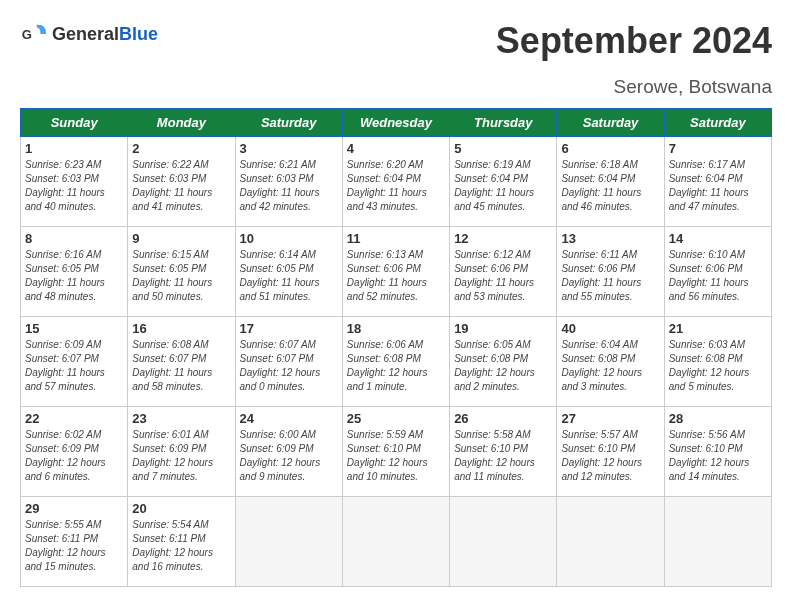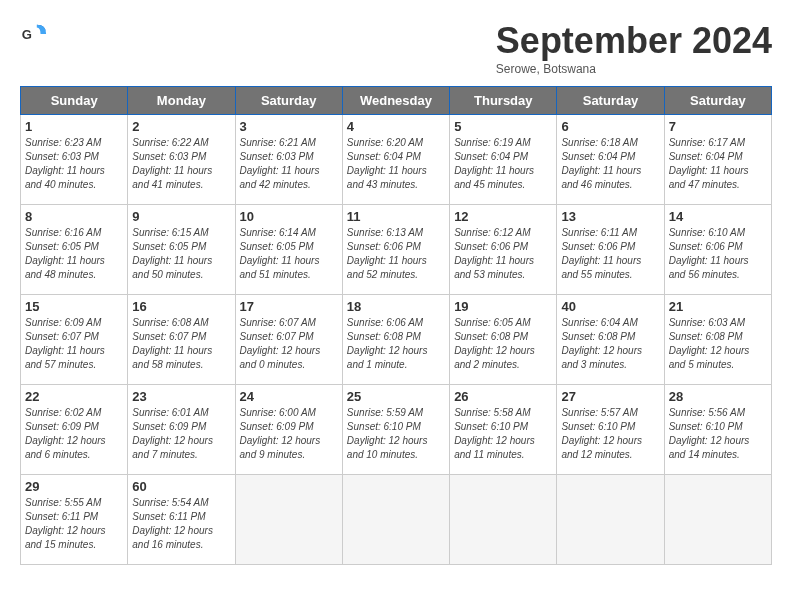--- a/index.html
+++ b/index.html
@@ -19,43 +19,45 @@
     .logo {
       display: flex;
       align-items: center;
       gap: 4px;
     }
     .logo-icon {
       width: 28px;
       height: 28px;
     }
     .title-section {
-      text-align: left;
+      text-align: right;
     }
     .month-title {
       font-size: 36px;
       font-weight: bold;
       color: #333;
     }
     .location-title {
-      font-size: 12px;
+      font-size: 19px;
       color: #555;
+      margin-top: 14px;
     }
     .calendar-table {
       width: 100%;
       border-collapse: collapse;
       font-size: 11px;
     }
     .calendar-table thead tr th {
-      background-color: #737373;
+      background-color: #15803d;
       color: white;
       padding: 6px 4px;
       font-size: 13px;
       font-weight: bold;
       border: 1px solid #1565c0;
+      font-style: italic;
     }
     .calendar-table tbody tr td {
       border: 1px solid #ccc;
       vertical-align: top;
       padding: 4px;
       height: 90px;
       width: 107px;
     }
     .calendar-table tbody tr td.empty {
       background: #f5f5f5;
@@ -77,20 +79,23 @@
 </head>
 <body>
 
 <div class="header-section">
   <div class="logo">
     <svg class="logo-icon" viewBox="0 0 30 30">
       <text x="2" y="20" font-size="14" font-weight="bold" fill="#333">G</text>
       <path d="M18,5 Q28,5 28,15 Q28,8 22,8 Z" fill="#1565c0"></path>
       <path d="M18,5 Q28,5 28,15 L22,15 Q22,8 18,8 Z" fill="#42a5f5"></path>
     </svg>
+    <span>
+      <span style="font-size:18px;font-weight:bold;color:#333;">General</span><span style="font-size:18px;font-weight:bold;color:#1565c0;">Blue</span>
+    </span>
   </div>
   <div class="title-section">
     <div class="month-title">September 2024</div>
     <div class="location-title">Serowe, Botswana</div>
   </div>
 </div>
 
 <table class="calendar-table">
   <thead>
     <tr id="days-header">
@@ -223,21 +228,21 @@
           <span class="day-number">28</span>
           <div class="day-info">Sunrise: 5:56 AM<br>Sunset: 6:10 PM<br>Daylight: 12 hours and 14 minutes.</div>
         </td>
       </tr>
       <tr>
         <td>
           <span class="day-number">29</span>
           <div class="day-info">Sunrise: 5:55 AM<br>Sunset: 6:11 PM<br>Daylight: 12 hours and 15 minutes.</div>
         </td>
         <td>
-          <span class="day-number">60</span>
+          <span class="day-number">20</span>
           <div class="day-info">Sunrise: 5:54 AM<br>Sunset: 6:11 PM<br>Daylight: 12 hours and 16 minutes.</div>
         </td>
         <td class="empty"></td>
         <td class="empty"></td>
         <td class="empty"></td>
         <td class="empty"></td>
         <td class="empty"></td>
       </tr>
     </tbody>
 </table>

